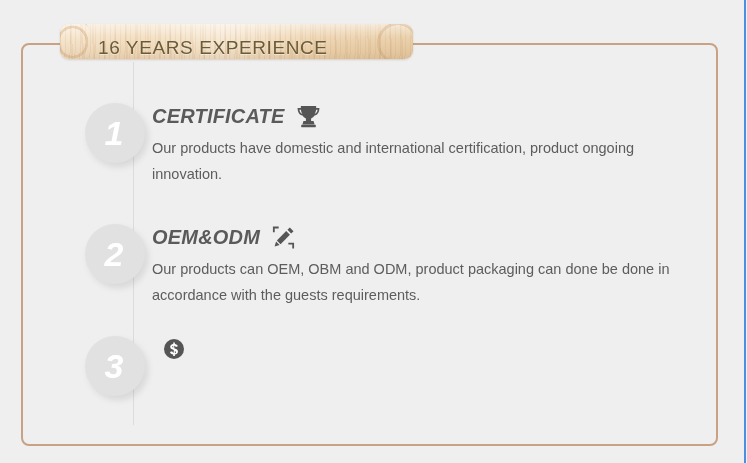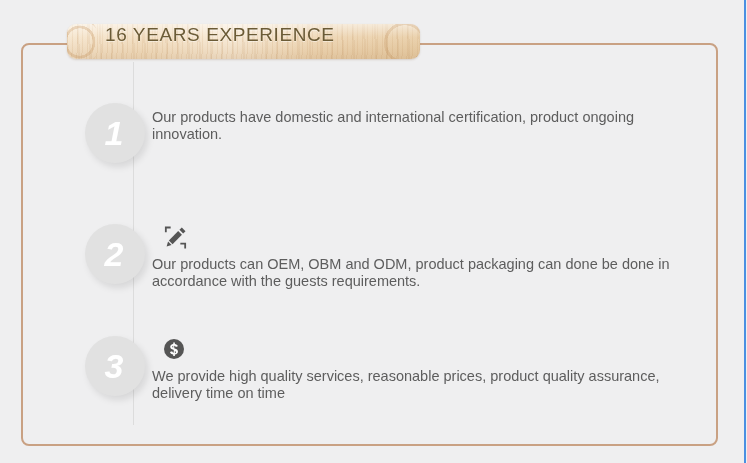--- a/index.html
+++ b/index.html
@@ -23,21 +23,21 @@
     left:21px; top:43px;
     width:697px; height:403px;
     border:2px solid #c9a183;
     border-radius:8px;
     background:transparent;
   }
 
   
   .banner {
     position:absolute;
-    left:67px; top:24px;
+    left:60px; top:24px;
     width:353px; height:35px;
     border-radius:9px;
     background:
       linear-gradient(180deg,
         rgba(255,255,255,.55) 0%,
         rgba(255,255,255,.05) 38%,
         rgba(170,120,60,.10) 78%,
         rgba(150,100,45,.16) 100%),
       repeating-linear-gradient(91deg,
         rgba(198,150,96,.16) 0px,
@@ -46,21 +46,21 @@
         rgba(255,255,255,0) 5px),
       repeating-linear-gradient(88deg,
         rgba(176,126,74,.10) 0px,
         rgba(176,126,74,.10) 2px,
         rgba(255,255,255,0) 2px,
         rgba(255,255,255,0) 11px),
       linear-gradient(100deg,#f6e6cf 0%,#f3dfc2 22%,#f7e9d5 46%,#eed6b4 72%,#e9cfa9 100%);
     box-shadow:0 1px 2px rgba(130,95,60,.22);
     overflow:hidden;
     display:flex;
-    align-items:flex-start;
+    align-items:flex-end;
   }
   
   .banner::before {
     content:"";
     position:absolute;
     left:-14px; top:-10px;
     width:46px; height:56px;
     border-radius:50%;
     background:
       radial-gradient(ellipse at 58% 50%,
@@ -156,21 +156,21 @@
     margin-left:10px;
     display:flex;
     align-items:center;
     flex:0 0 auto;
   }
   .icon svg { display:block; }
 
   .desc {
     margin-top:6px;
     font-size:14.5px;
-    line-height:17px;
+    line-height:26px;
     color:#5d5d5d;
     max-width:520px;
   }
 
   
   .edge-line {
     position:absolute;
     right:1px; top:0;
     width:2px; height:463px;
     background:#4a90e2;
@@ -187,30 +187,42 @@
     <div class="banner-text">16 YEARS EXPERIENCE</div>
   </div>
 
   <div class="timeline"></div>
 
   <div class="feature f1">
     <div class="circle">
       <span>1</span>
     </div>
     <div class="body">
+      <div class="head">
+        <div class="title">CERTIFICATE</div>
+        <div class="icon">
+          <svg width="27" height="27" viewBox="0 0 24 24" aria-hidden="true">
+            <g fill="#555555">
+              <path d="M5.2 2.6h13.6v1.9h2.9c0 3.6-1.5 6.1-4.3 6.7a5.9 5.9 0 0 1-3.1 2.6v2.1h2.2l.9 3.1H6.6l.9-3.1h2.2v-2.1a5.9 5.9 0 0 1-3.1-2.6C3.8 10.6 2.3 8.1 2.3 4.5h2.9V2.6zm0 3.4H3.9c.3 2 1.2 3.2 2.6 3.7a9 9 0 0 1-1.3-3.7zm13.6 0a9 9 0 0 1-1.3 3.7c1.4-.5 2.3-1.7 2.6-3.7h-1.3z"></path>
+              <rect x="5.5" y="19.4" width="13" height="2.1" rx=".4"></rect>
+            </g>
+          </svg>
+        </div>
+      </div>
       <div class="desc">Our products have domestic and international certification, product ongoing innovation.</div>
     </div>
   </div>
 
   <div class="feature f2">
     <div class="circle">
       <span>2</span>
     </div>
     <div class="body">
       <div class="head">
+        <div class="title">OEM&amp;ODM</div>
         <div class="icon">
           <svg width="27" height="27" viewBox="0 0 24 24" aria-hidden="true">
             <g fill="#555555">
               <path d="M17.6 3.1l3.3 3.3-2.1 2.1-3.3-3.3 2.1-2.1z"></path>
               <path d="M14.4 6.3l3.3 3.3-8.3 8.3-3.3-3.3 8.3-8.3z"></path>
               <path d="M5.4 15.6l3.1 3.1-4.4 1.3 1.3-4.4z"></path>
               <path d="M2.6 2.3h5.1v1.6H4.2v3.5H2.6V2.3z"></path>
               <path d="M16.3 16.6h5.1v5.1h-1.6v-3.5h-3.5v-1.6z"></path>
             </g>
           </svg>
@@ -226,19 +238,18 @@
     </div>
     <div class="body">
       <div class="head">
         <div class="icon">
           <svg width="24" height="24" viewBox="0 0 24 24" aria-hidden="true">
             <circle cx="12" cy="12" r="10" fill="#555555"></circle>
             <path d="M12.85 5.6v1.5c1.5.18 2.6.95 3 2.2l-2.1.62c-.2-.66-.72-1.06-1.5-1.1v2.5l.5.13c2 .5 3.2 1.35 3.2 3.08 0 1.7-1.2 2.8-3.1 3v1.5h-1.6v-1.52c-1.72-.2-2.9-1.1-3.3-2.55l2.15-.65c.22.8.78 1.25 1.65 1.33v-2.7l-.42-.1c-1.9-.47-3.1-1.3-3.1-3.02 0-1.63 1.2-2.7 3.02-2.9V5.6h1.6zm-1.6 3.2c-.63.12-1 .47-1 .98 0 .5.33.8 1 .98V8.8zm1.6 5.1v2.35c.7-.12 1.08-.5 1.08-1.05 0-.53-.35-.87-1.08-1.3z" fill="#ffffff"></path>
           </svg>
         </div>
       </div>
-      <div class="desc">We provide high quality services, reasonable prices, product quality assurance, delivery time on time</div>
     </div>
   </div>
 
   <div class="edge-line"></div>
 
 </div>
 
 </body></html>

